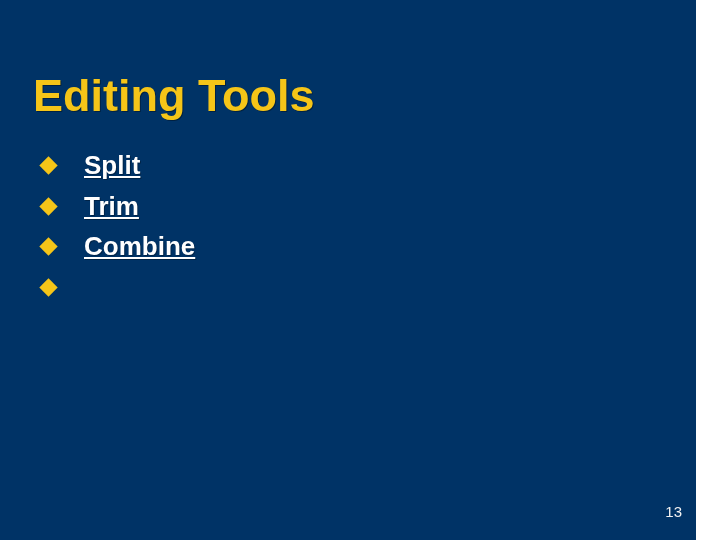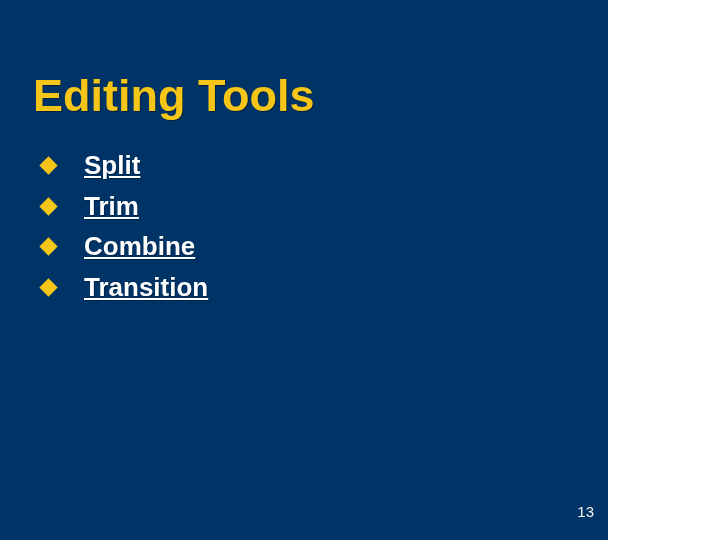--- a/index.html
+++ b/index.html
@@ -8,21 +8,21 @@
     padding: 0;
   }
   body {
     width: 720px;
     height: 540px;
     overflow: hidden;
     font-family: "Liberation Sans", sans-serif;
   }
   .slide {
     position: relative;
-    width: 608px;
+    width: 696px;
     height: 540px;
     background: #003366;
     box-sizing: border-box;
     overflow: hidden;
   }
   .slide-title {
     position: absolute;
     left: 33px;
     top: 70px;
     font-size: 45px;
@@ -98,20 +98,19 @@
       <span class="bullet-text">Trim</span>
     </li>
 
     <li class="bullet-item">
       <span class="bullet-marker"></span>
       <span class="bullet-text">Combine</span>
     </li>
 
     <li class="bullet-item">
       <span class="bullet-marker"></span>
-      <span class="bullet-text">Transition</span>
     </li>
 
   </ul>
 
   <div class="page-number">13</div>
 
 </div>
 
 </body></html>

